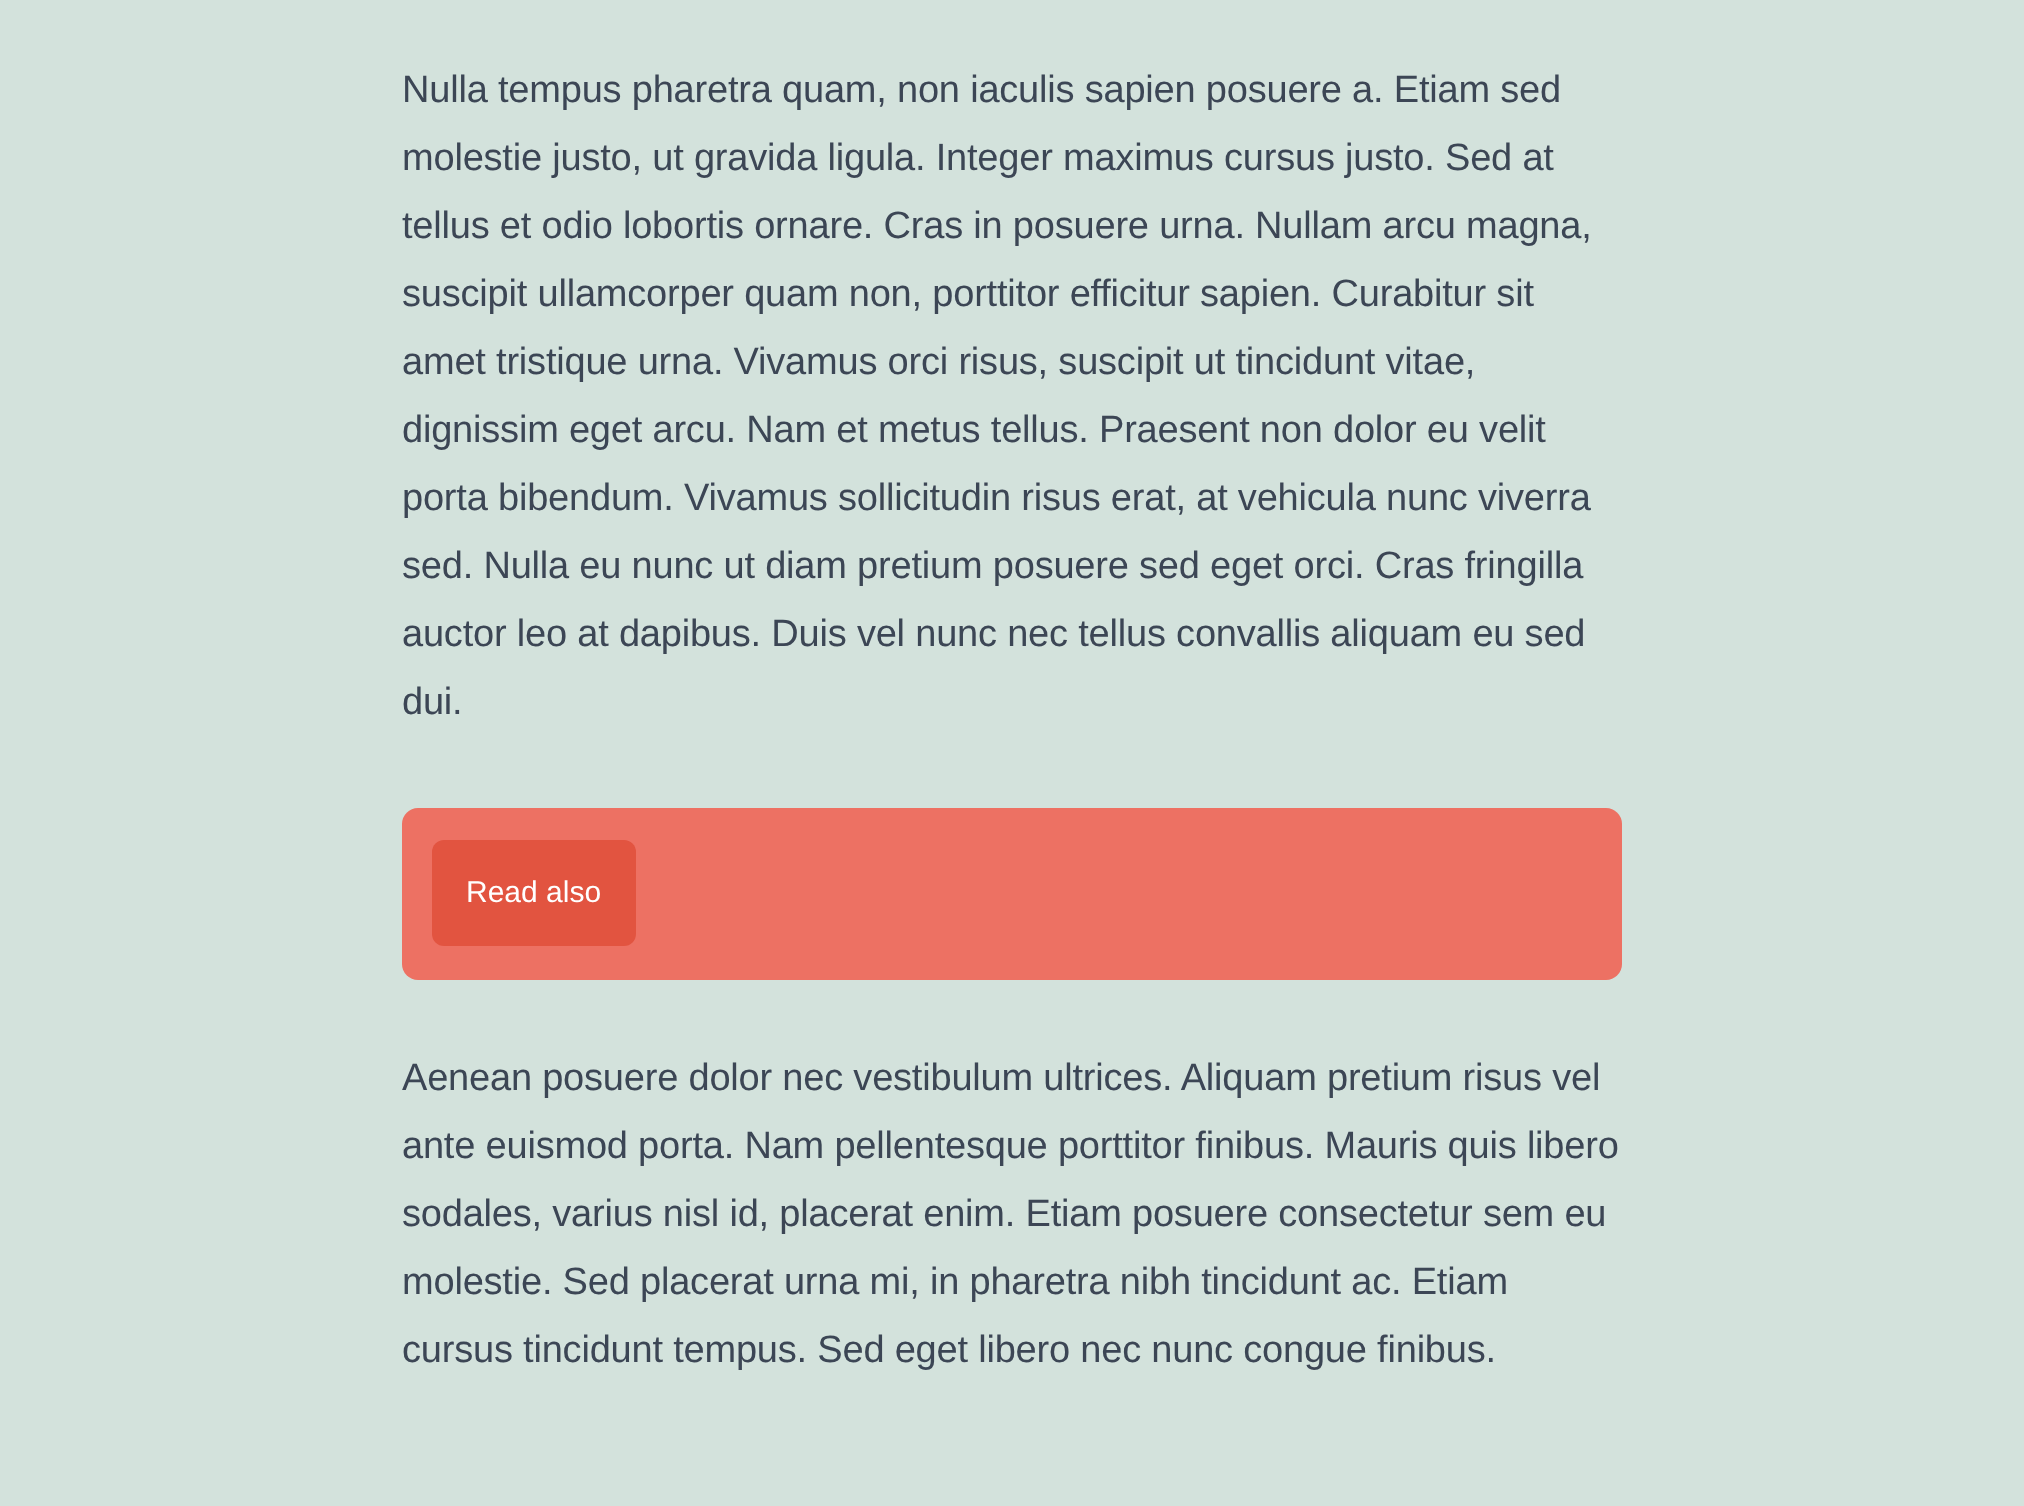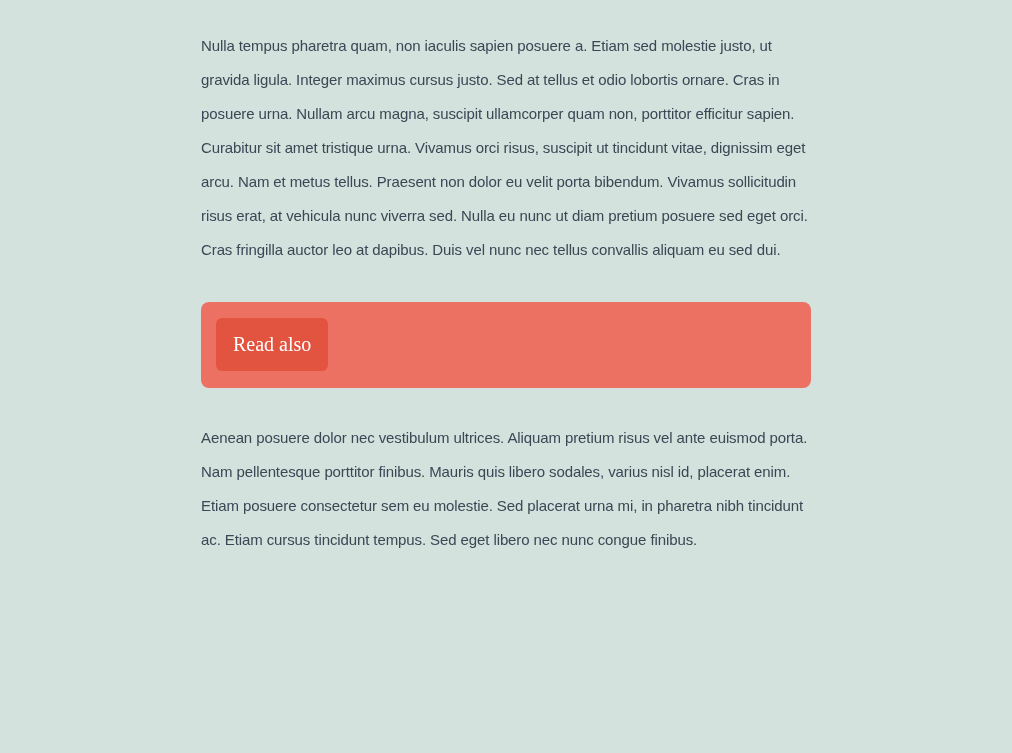--- a/index.html
+++ b/index.html
@@ -19,45 +19,44 @@
     background: var(--page-bg);
     font-family: "Liberation Sans", "DejaVu Sans", sans-serif;
     color: var(--text-color);
   }
   .content {
     width: 610px;
     margin: 0 auto;
     padding-top: 29px;
   }
   .para {
-    font-size: 15px;
+    font-size: 19px;
     line-height: 34px;
     letter-spacing: -0.1px;
     color: var(--text-color);
   }
   .callout {
     margin-top: 35px;
     margin-bottom: 33px;
     background: var(--callout-bg);
     border-radius: 8px;
     padding: 16px 15px 17px 15px;
     display: flex;
     align-items: center;
   }
   .badge {
     display: inline-flex;
     align-items: center;
     background: var(--badge-bg);
     border-radius: 6px;
     padding: 13px 17px;
-    font-size: 20px;
+    font-size: 15px;
     line-height: 27px;
     color: var(--callout-text);
     white-space: nowrap;
-    font-family: Liberation Serif, serif;
   }
   .callout-link {
     margin-left: 14px;
     font-size: 19px;
     line-height: 27px;
     color: var(--callout-text);
     text-decoration: none;
     cursor: pointer;
   }
 </style>

